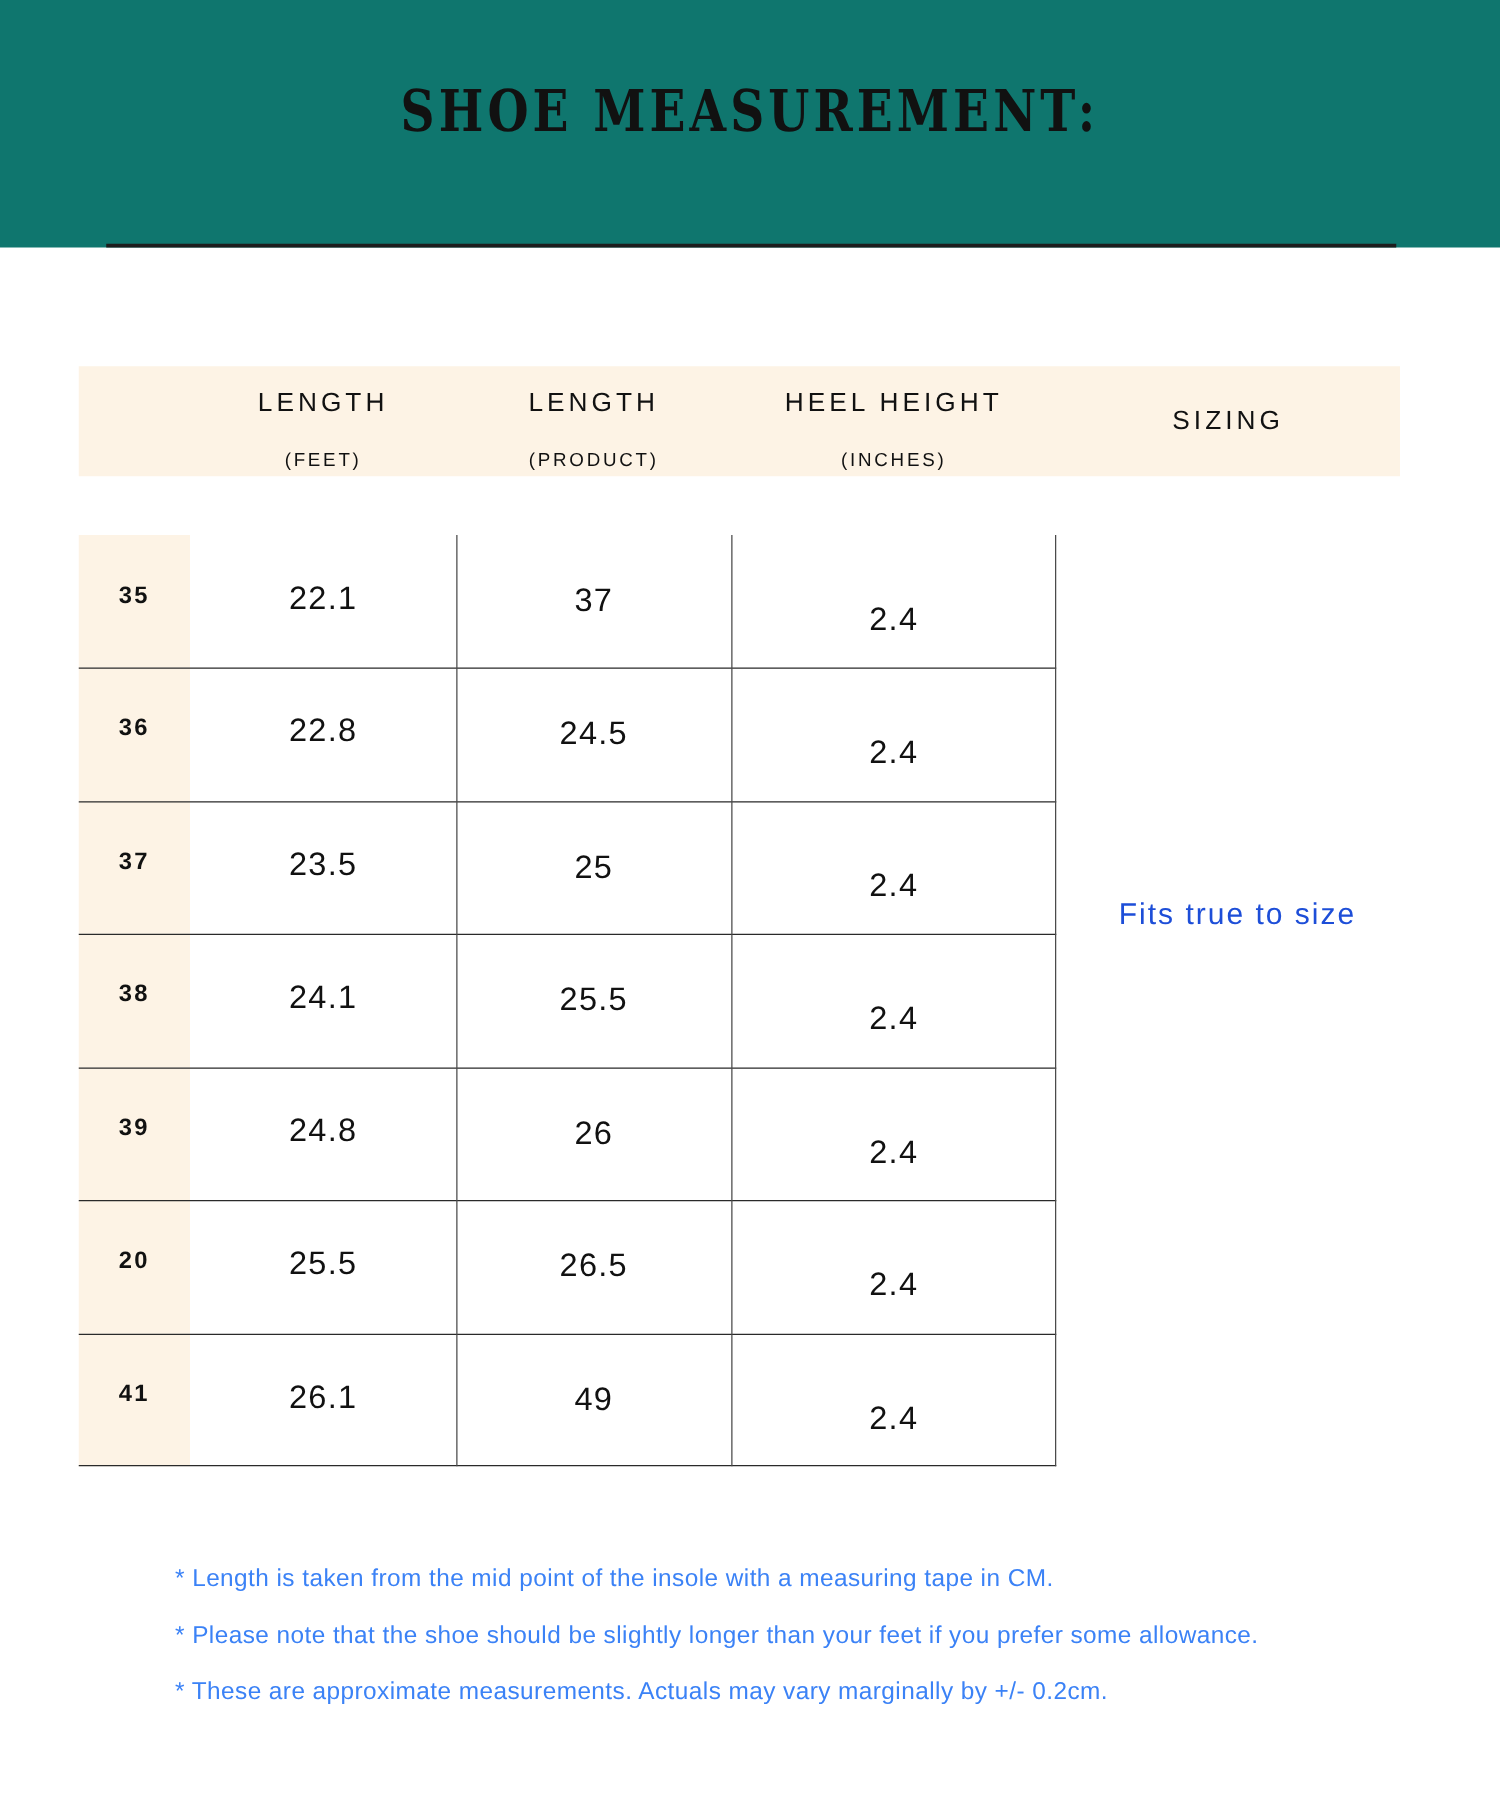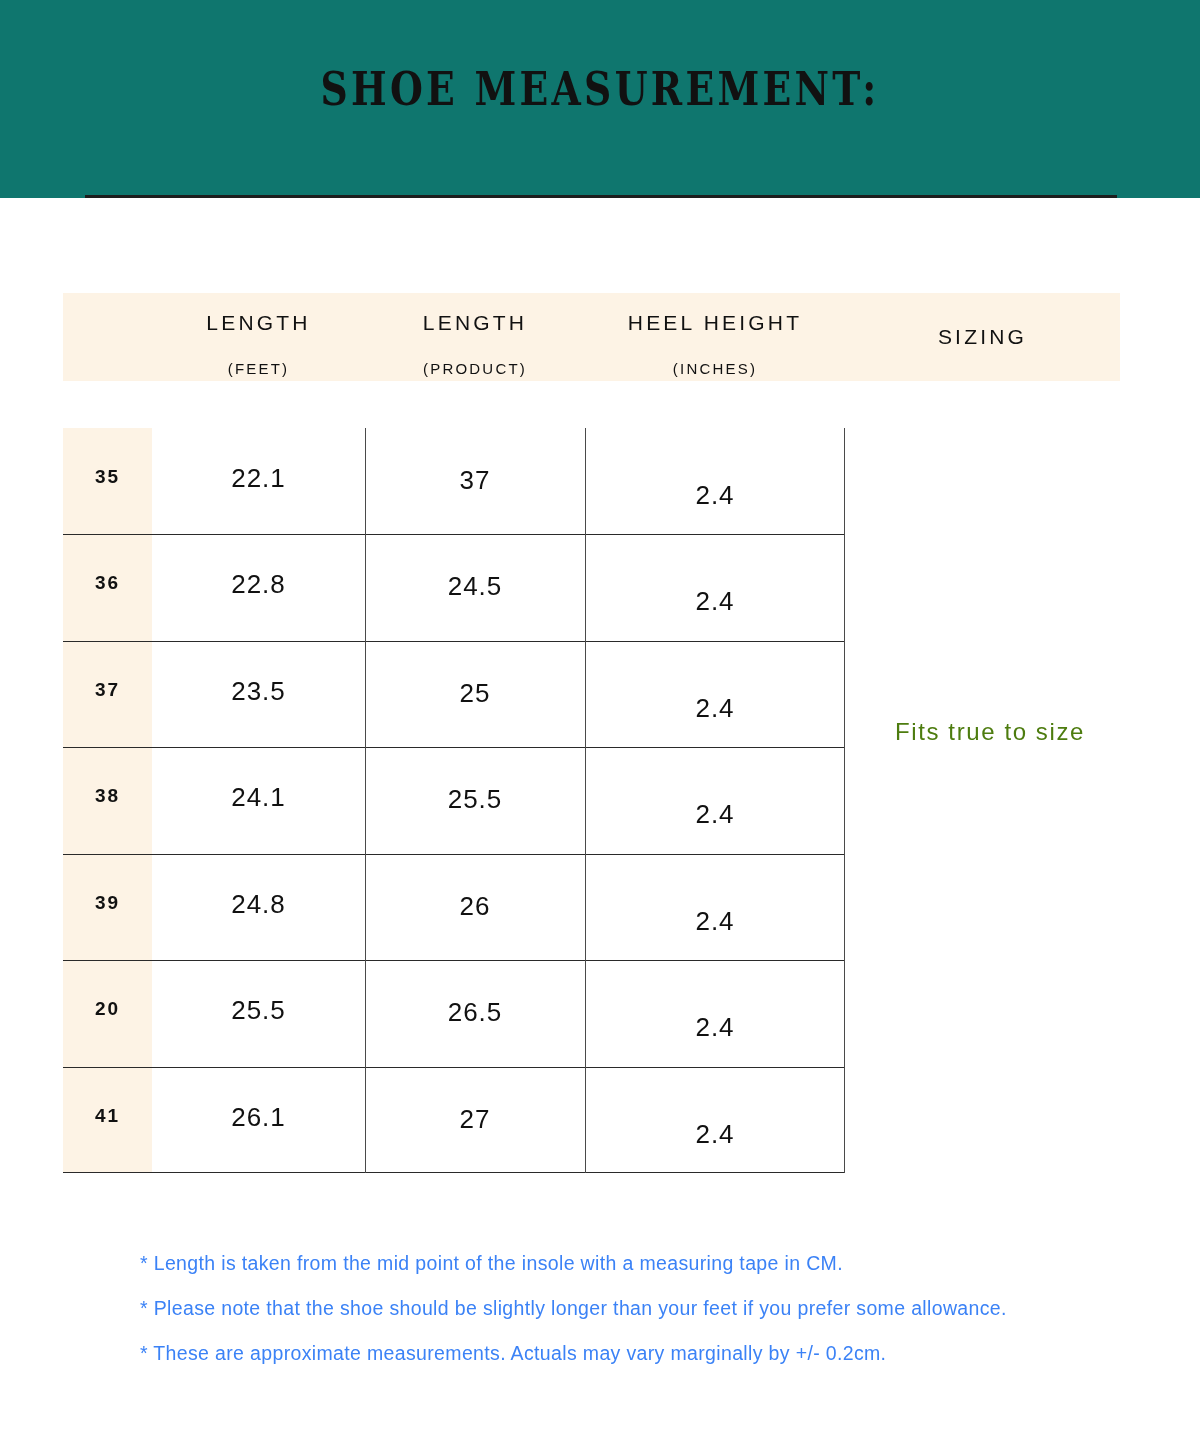--- a/index.html
+++ b/index.html
@@ -170,21 +170,21 @@
 
   
   .sizing-note {
     position: absolute;
     left: 845px;
     top: 718px;
     width: 290px;
     text-align: center;
     font-size: 24px;
     letter-spacing: 1.6px;
-    color: #4d7c0f;
+    color: #1d4ed8;
     white-space: nowrap;
   }
 
   
   .footnotes {
     position: absolute;
     left: 140px;
     top: 1252px;
     width: 1000px;
   }
@@ -321,21 +321,21 @@
       <div class="hline" style="top: 532.143px;"></div>
       <div class="row" style="top: 638.571px;">
         <div class="size-band"></div>
         <div class="cell c-size">
           <span>41</span>
         </div>
         <div class="cell c-feet">
           <span>26.1</span>
         </div>
         <div class="cell c-prod">
-          <span>27</span>
+          <span>49</span>
         </div>
         <div class="cell c-heel">
           <span>2.4</span>
         </div>
       </div>
       <div class="hline" style="top: 638.571px;"></div>
       <div class="hline" style="top: 744px;"></div>
     </div>
   <div class="vline v1"></div>
   <div class="vline v2"></div>

